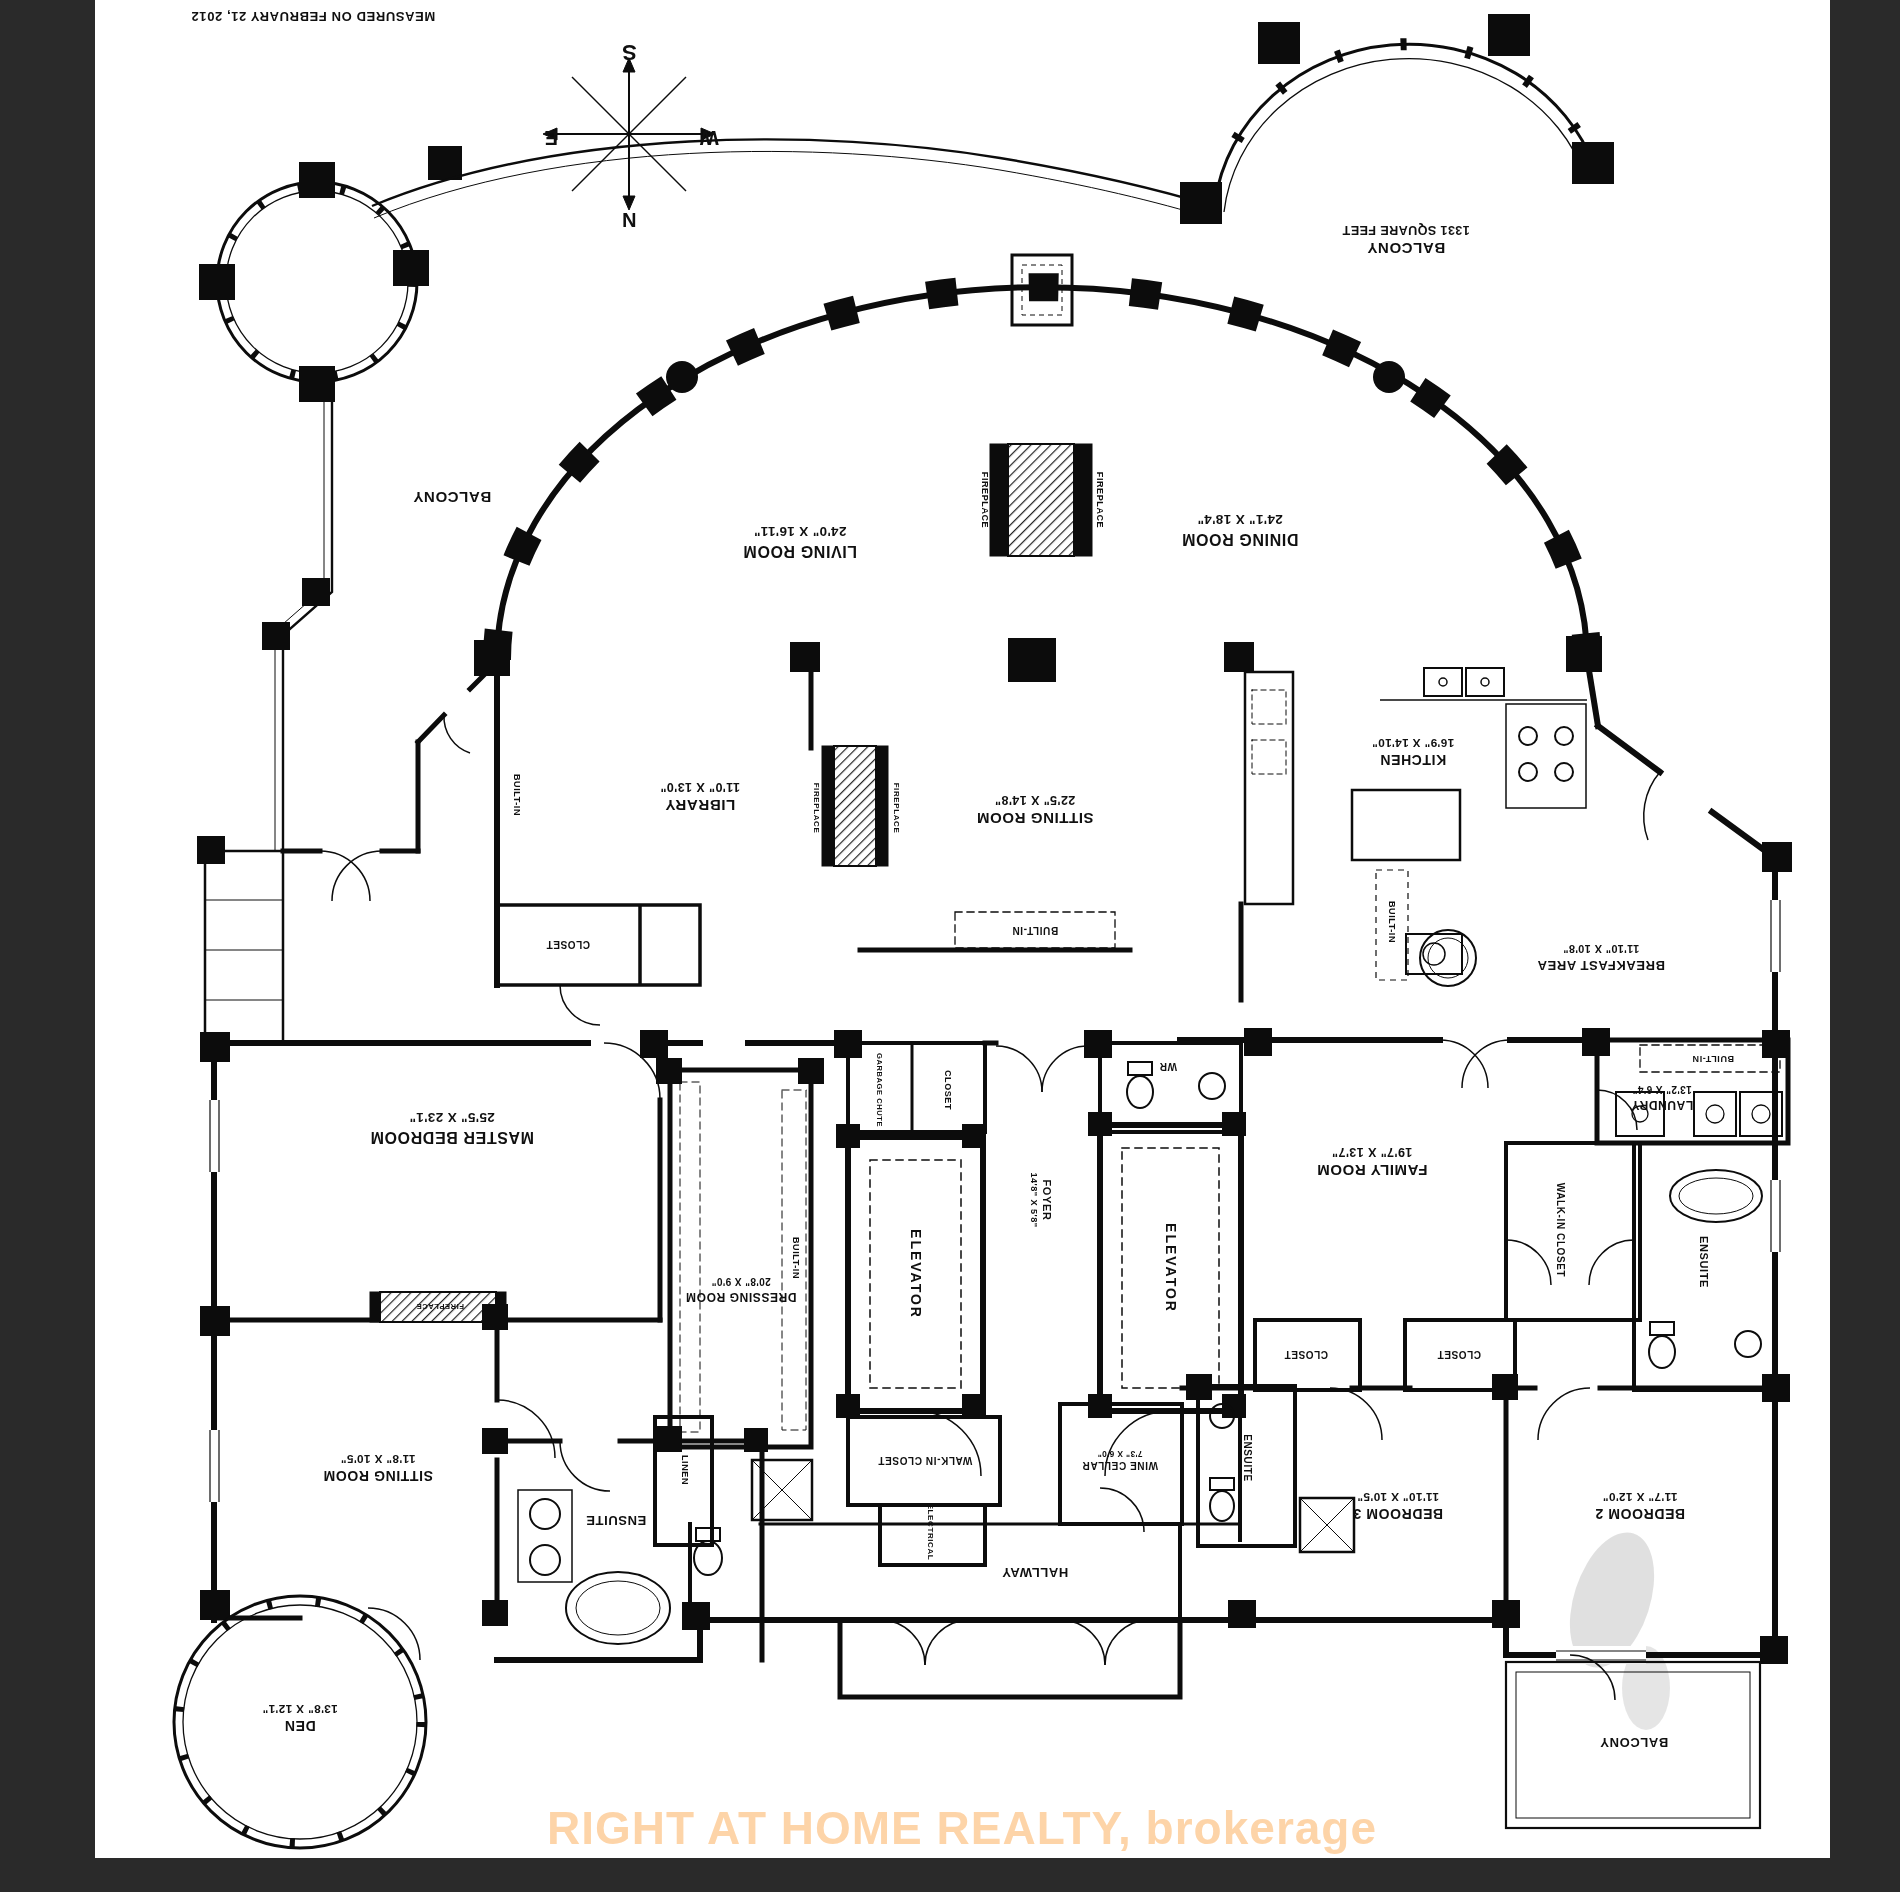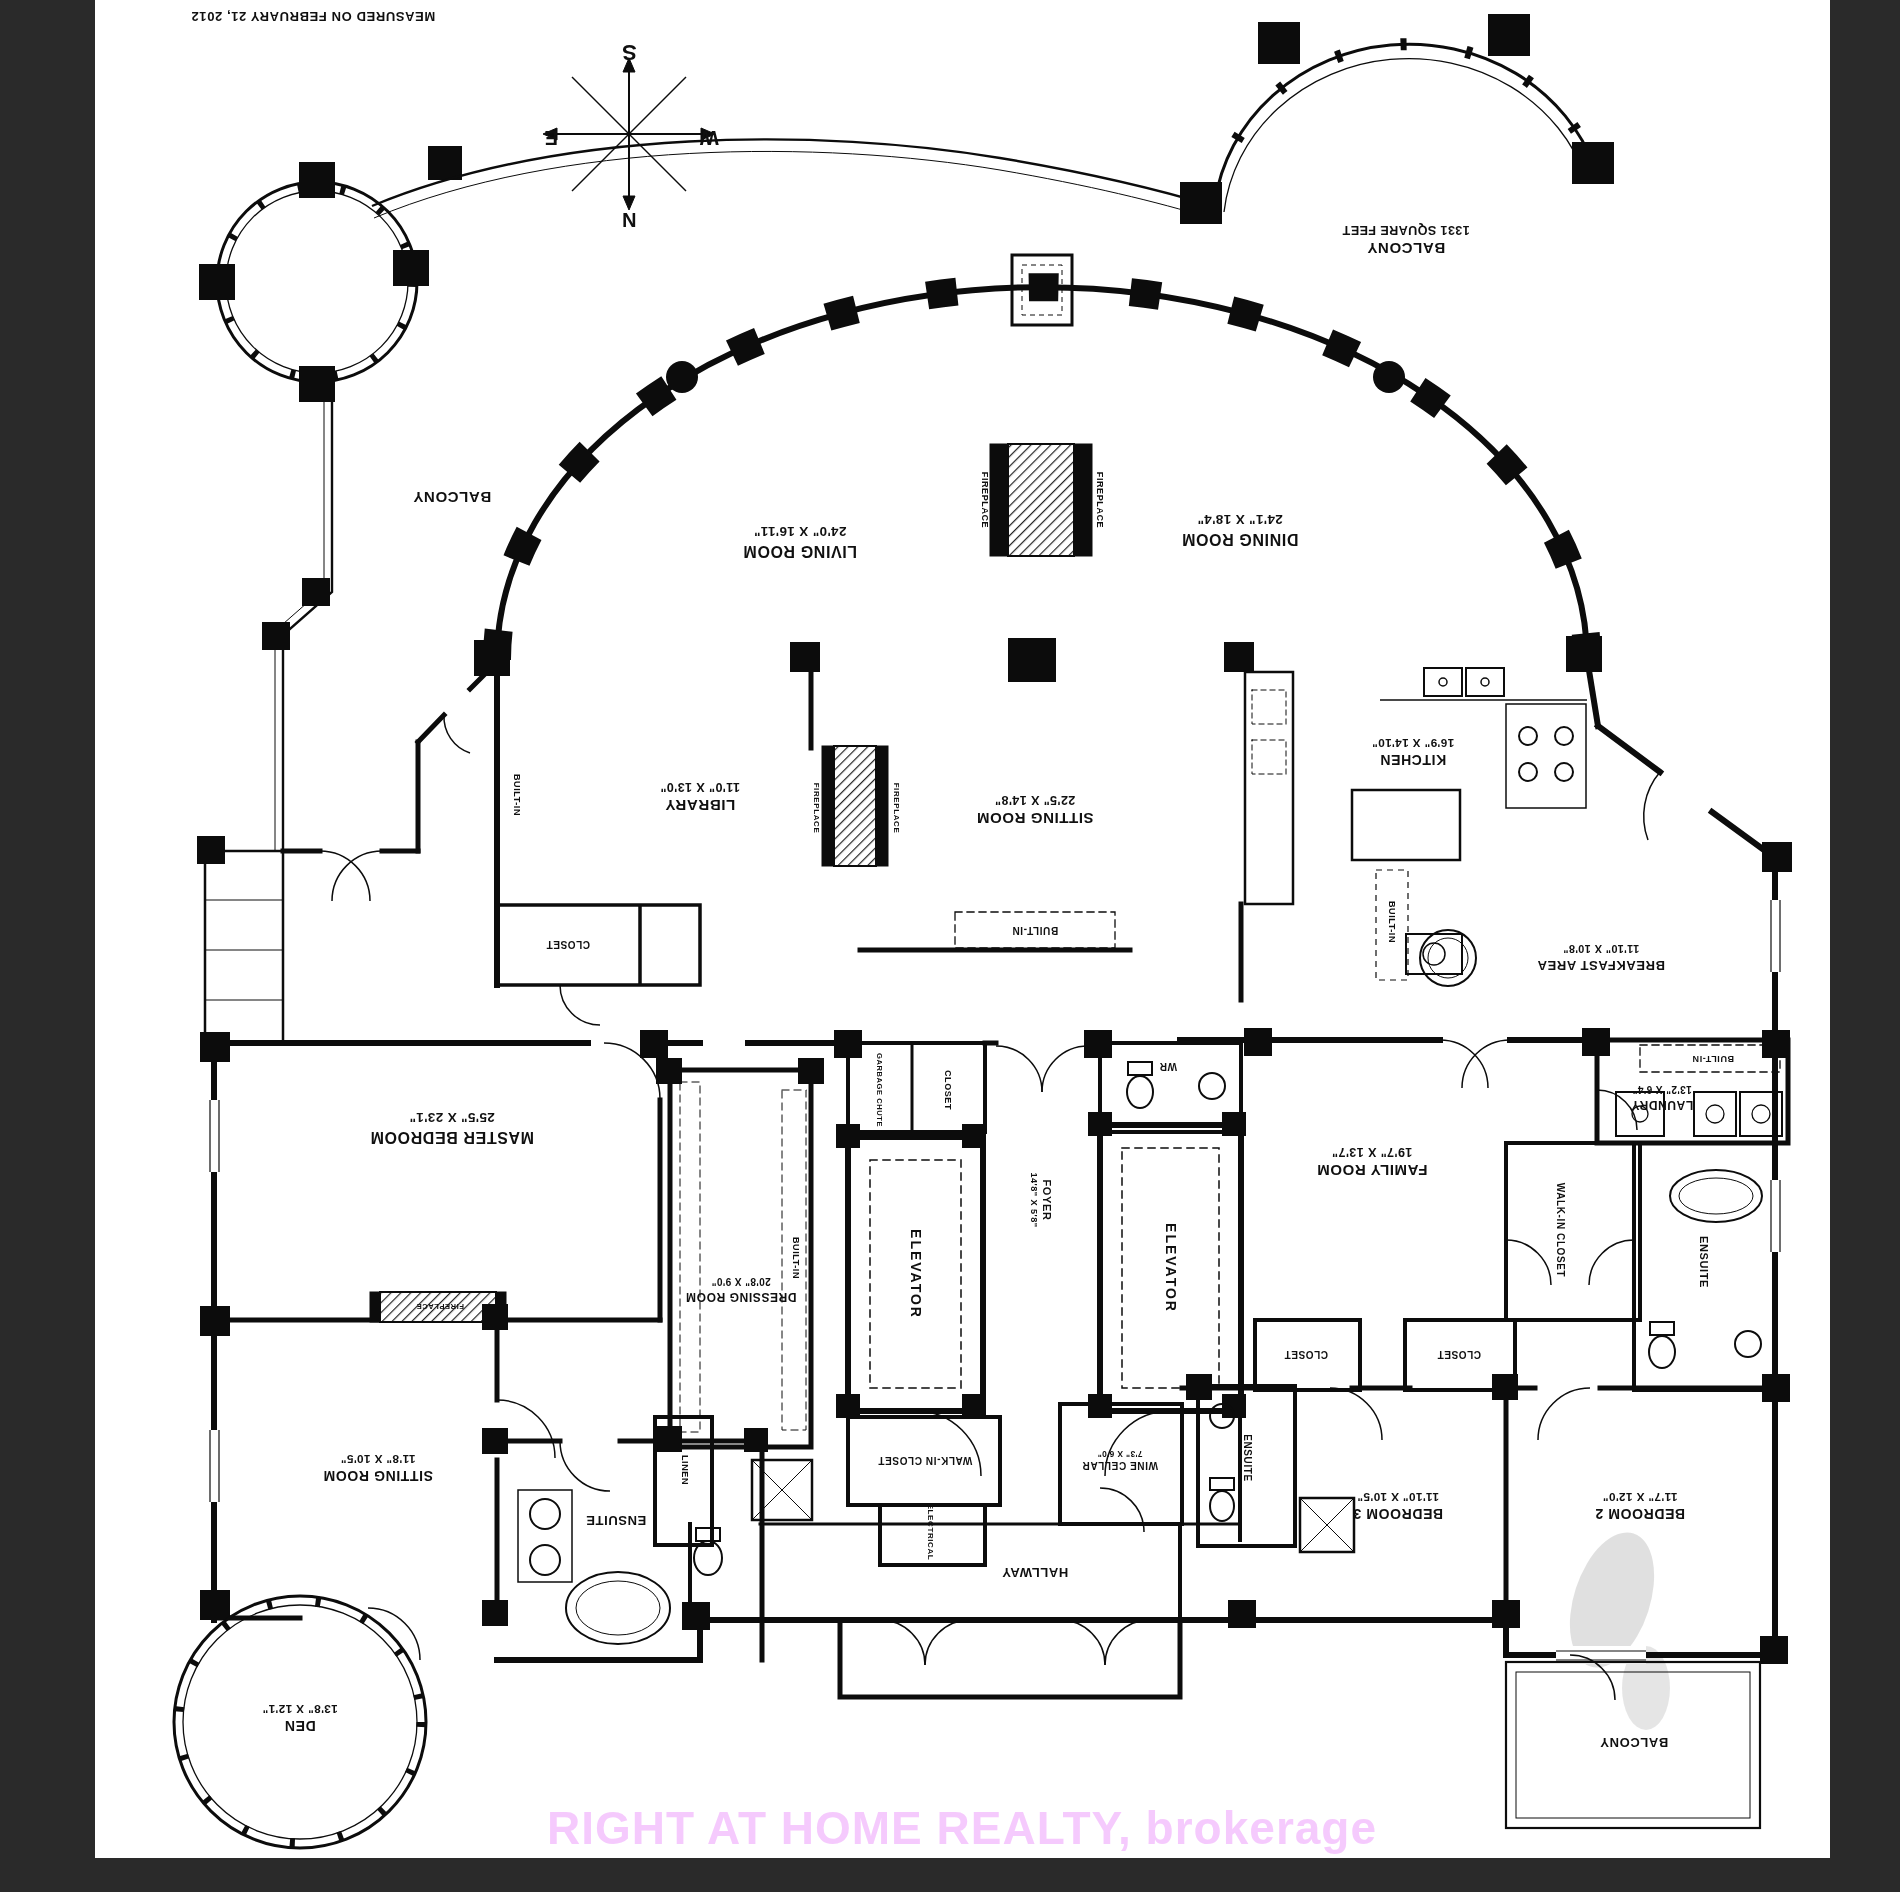--- a/index.html
+++ b/index.html
@@ -18,21 +18,21 @@
     white-space:nowrap;line-height:1.3;letter-spacing:.6px;
     transform:translate(-50%,-50%) rotate(180deg);
   }
   .lbl span{display:block;}
   .lbl .dm{font-weight:600;font-size:.84em;letter-spacing:.4px;}
   .v90{transform:translate(-50%,-50%) rotate(90deg);}
   #watermark{
     position:absolute;left:962px;top:1828px;
     transform:translate(-50%,-50%);
     font-size:46px;font-weight:700;letter-spacing:1px;
-    color:#f0abfc;opacity:.62;white-space:nowrap;
+    color:#fdba74;opacity:.62;white-space:nowrap;
   }
 </style>
 </head>
 <body>
 
 <div id="stage">
   <div id="paper"></div>
   <div id="notch"></div>
 
   <svg width="1900" height="1892" viewBox="0 0 1900 1892">

